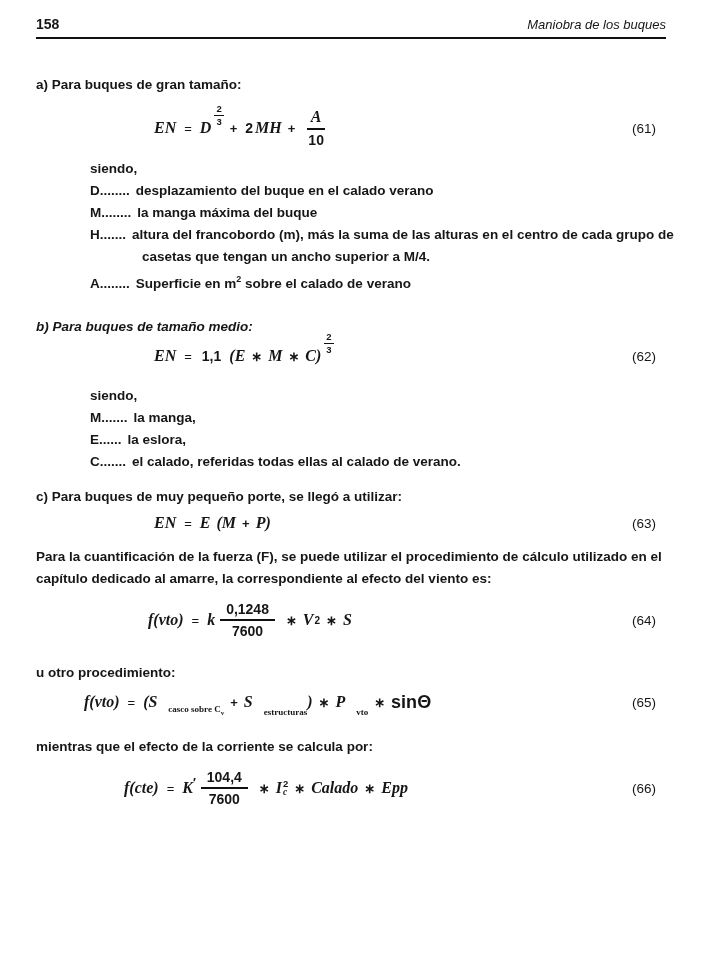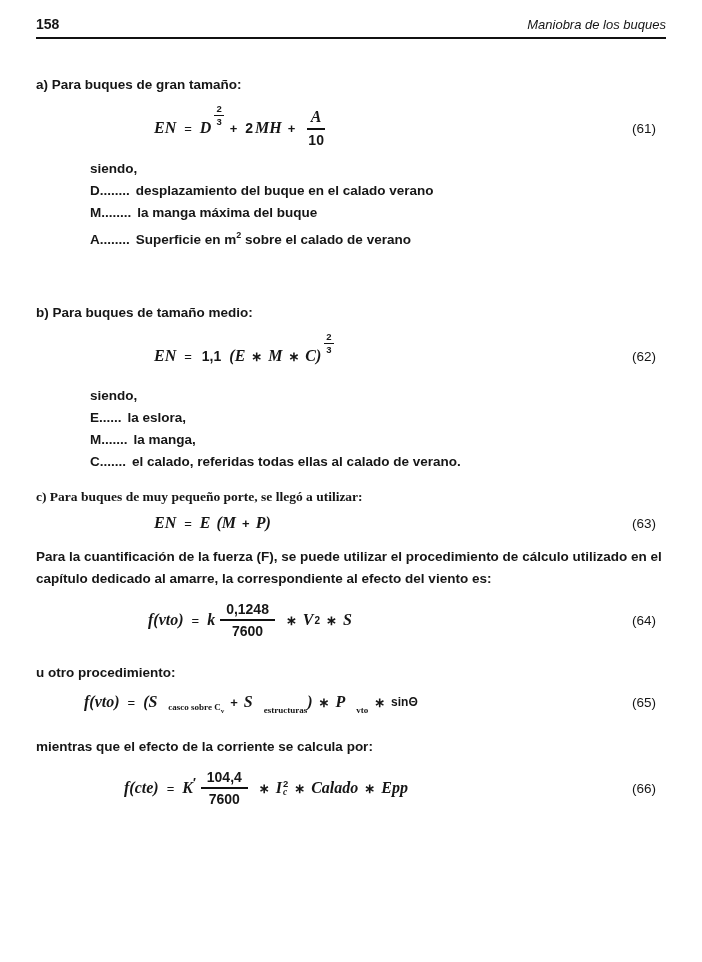--- a/index.html
+++ b/index.html
@@ -24,21 +24,21 @@
 
   
   .eq { display:flex; align-items:center; }
   .eqnum { position:absolute; right:10px; top:50%; transform:translateY(-50%);
            font-weight:400; font-size:13.5px; }
   .math { display:inline-flex; align-items:center; white-space:nowrap; }
   .mi { font-family:"Liberation Serif", serif; font-style:italic; font-weight:700; font-size:16px; }
   .mn { font-weight:700; font-size:14px; margin:0 2px; }
   .mo { font-weight:700; font-size:13px; margin:0 6px; font-style:normal; }
   .rel { font-weight:400; font-size:13px; margin:0 8px; }
-  .fn { font-weight:700; font-size:12px; font-style:normal; }
+  .fn { font-weight:700; font-size:18px; font-style:normal; }
   .sp { margin-left:6px; }
 
   .frac { display:inline-flex; flex-direction:column; align-items:center; margin:0 5px; }
   .frac .num { display:inline-flex; align-items:center; border-bottom:2px solid #111; padding:0 4px 2px; }
   .frac .den { display:inline-flex; align-items:center; padding-top:2px; }
 
   .expfrac { display:inline-flex; flex-direction:column; align-items:center;
              font-family:"Liberation Sans",sans-serif; font-style:normal; font-weight:700;
              font-size:9.5px; line-height:10px; transform:translateY(-13px); margin-left:3px; }
   .expfrac .en { border-bottom:1.5px solid #111; padding:0 2px 1px; }
@@ -100,24 +100,25 @@
           </span>
         </span>
       </span>
     <span class="eqnum">(61)</span>
   </div>
 
   <div class="defs abs btext" style="top:158px;">
     <div>siendo,</div>
     <div class="def-line"><span class="def-term">D........</span><span>desplazamiento del buque en el calado verano</span></div>
     <div class="def-line"><span class="def-term">M........</span><span>la manga máxima del buque</span></div>
+    <div class="def-line"><span class="def-term">H.......</span><span>altura del francobordo (m), más la suma de las alturas en el centro de cada grupo de casetas que tengan un ancho superior a M/4.</span></div>
     <div class="def-line"><span class="def-term">A........</span><span>Superficie en m</span><sup class="small-sup">2</sup><span> sobre el calado de verano</span></div>
   </div>
 
-  <div class="btext abs" style="top:302px;">b) Para buques de tamaño medio:</div>
+  <div class="btext abs" style="top:316px;font-style:italic;">b) Para buques de tamaño medio:</div>
 
   <div class="eq abs" style="top:332px;height:48px;padding-left:118px;">
     <span class="math">
         <span class="mi">EN</span>
         <span class="rel">=</span>
         <span class="mn">1,1</span>
         <span class="mi sp">(</span>
         <span class="mi">E</span>
         <span class="mo">∗</span>
         <span class="mi">M</span>
@@ -127,26 +128,26 @@
         <span class="expfrac">
           <span class="en">2</span>
           <span class="ed">3</span>
         </span>
       </span>
     <span class="eqnum">(62)</span>
   </div>
 
   <div class="defs abs btext" style="top:385px;">
     <div>siendo,</div>
+    <div class="def-line"><span class="def-term">M.......</span><span>la manga,</span></div>
     <div class="def-line"><span class="def-term">E......</span><span>la eslora,</span></div>
-    <div class="def-line"><span class="def-term">M.......</span><span>la manga,</span></div>
     <div class="def-line"><span class="def-term">C.......</span><span>el calado, referidas todas ellas al calado de verano.</span></div>
   </div>
 
-  <div class="btext abs" style="top:486px;font-family:Liberation Serif, serif;">c) Para buques de muy pequeño porte, se llegó a utilizar:</div>
+  <div class="btext abs" style="top:486px;">c) Para buques de muy pequeño porte, se llegó a utilizar:</div>
 
   <div class="eq abs" style="top:508px;height:30px;padding-left:118px;">
     <span class="math">
         <span class="mi">EN</span>
         <span class="rel">=</span>
         <span class="mi">E</span>
         <span class="mi sp">(</span>
         <span class="mi">M</span>
         <span class="mo">+</span>
         <span class="mi">P</span>

